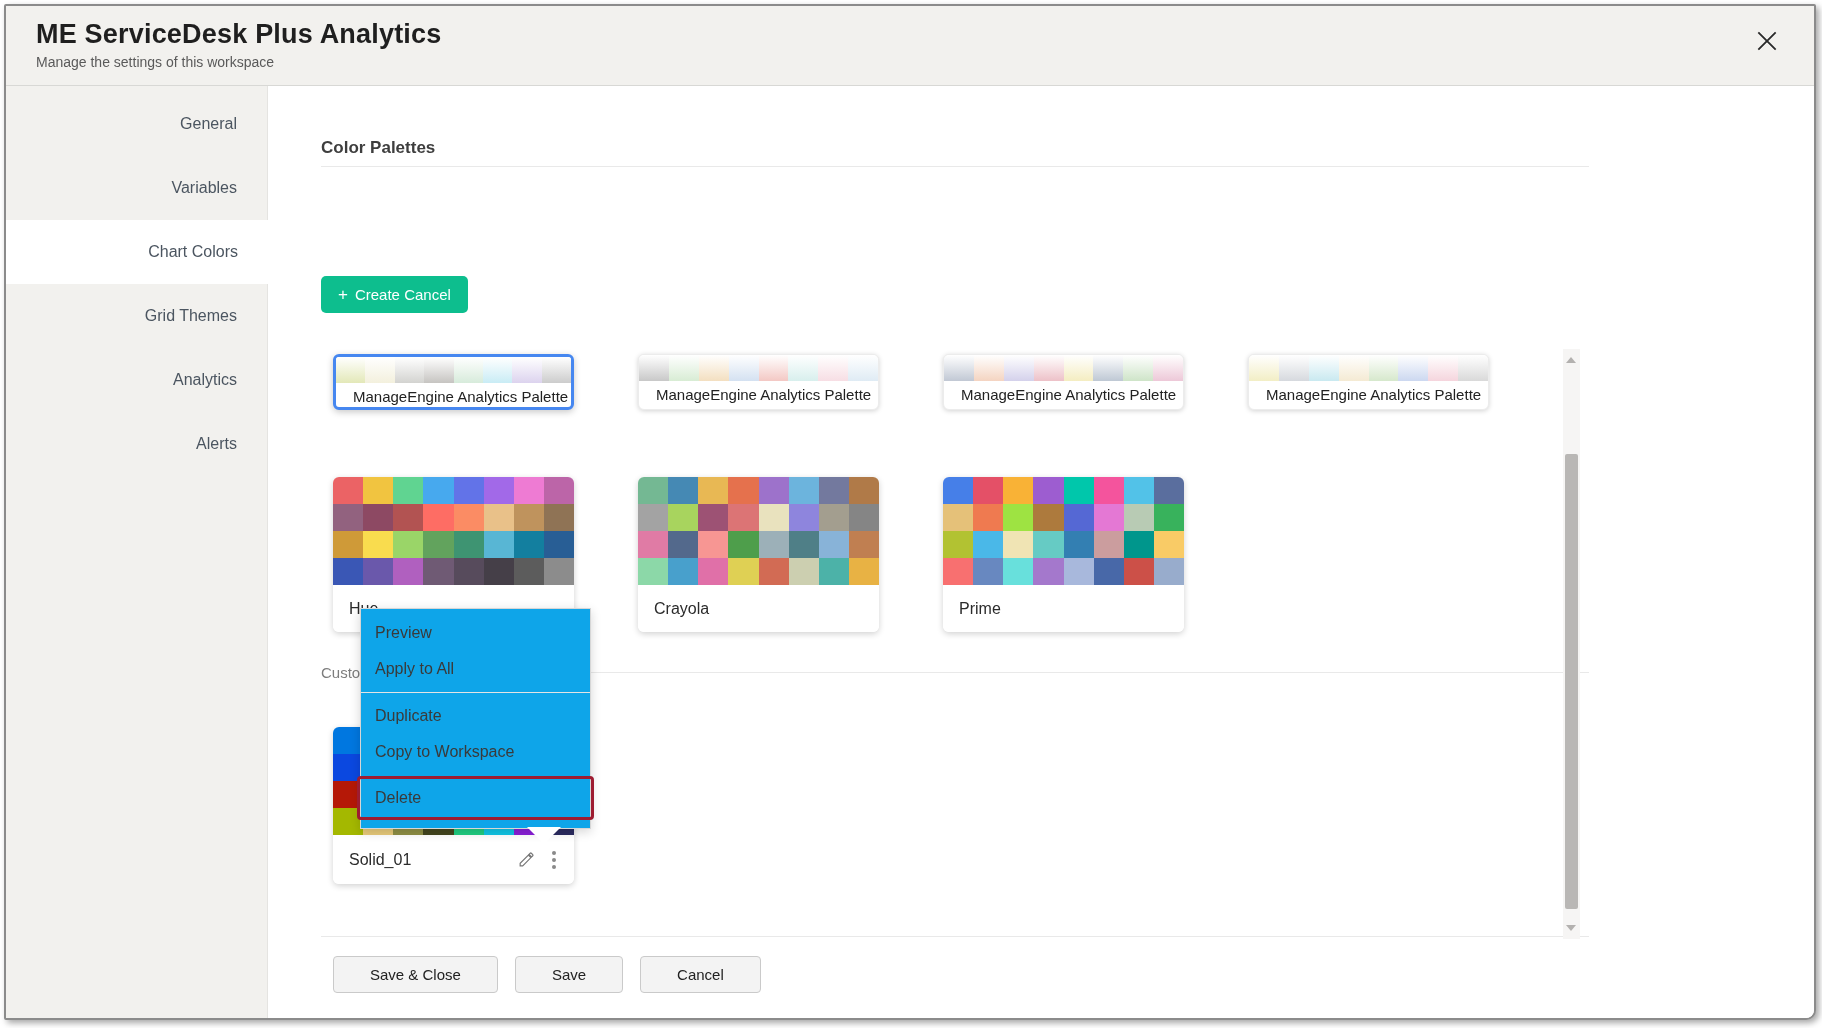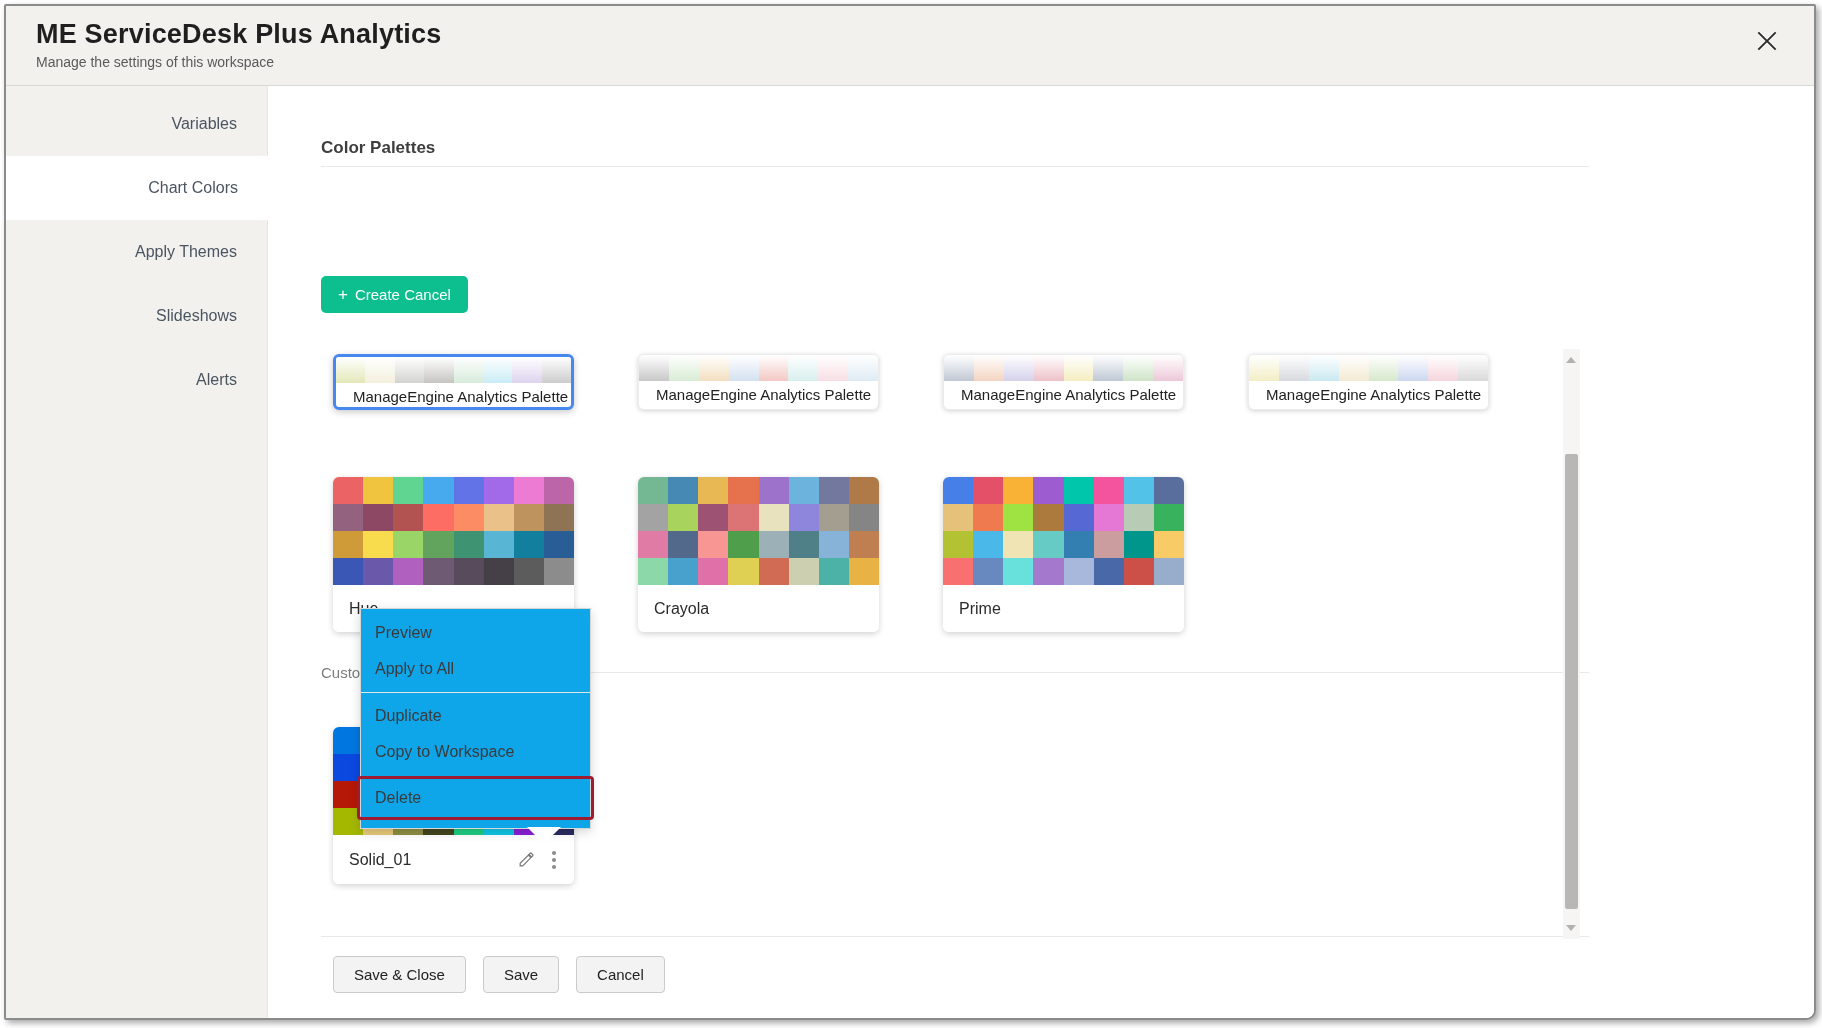--- a/index.html
+++ b/index.html
@@ -108,21 +108,21 @@
   .ctx-item { height:36px; line-height:36px; padding-left:14px; font-size:16px; color:#3a3a3a; cursor:pointer; }
   .ctx-div { height:1px; background:#e4e4e4; margin:5px 0; }
   .ctx-item.boxed {
     border:3px solid #9e1c31; border-radius:4px; margin:6px -4px 2px -4px;
     height:44px; line-height:38px; padding-left:15px;
   }
   
   .hr2 { position:absolute; top:850px; left:53px; width:1268px; height:1px; background:#e9e9e9; }
   .footer { position:absolute; top:870px; left:65px; display:flex; gap:17px; }
   .fbtn {
-    height:37px; padding:0 20px; background:#f3f3f3; border:1px solid #cacaca; border-radius:4px;
+    height:37px; padding:0 36px; background:#f3f3f3; border:1px solid #cacaca; border-radius:4px;
     font-size:15px; color:#222; font-family:inherit; cursor:pointer;
   }
   
   .scrollbar { position:absolute; left:1295px; top:263px; width:17px; height:590px; background:#f6f5f4; }
   .sb-arrow { position:absolute; left:3px; width:0; height:0; cursor:pointer; }
   .sb-up { top:8px; border-left:5.5px solid transparent; border-right:5.5px solid transparent; border-bottom:6px solid #b3b1af; }
   .sb-down { bottom:8px; border-left:5.5px solid transparent; border-right:5.5px solid transparent; border-top:6px solid #b3b1af; }
   .sb-thumb { position:absolute; left:2px; top:105px; width:13px; height:455px; background:#b9b7b5; border-radius:2px; cursor:pointer; }
 </style>
 </head>
@@ -134,24 +134,25 @@
     <h1>ME ServiceDesk Plus Analytics</h1>
     <div class="sub">Manage the settings of this workspace</div>
     <span class="close-btn">
       <svg viewBox="0 0 24 24">
           <path d="M4 4 L20 20 M20 4 L4 20" stroke="#2a2a2a" stroke-width="1.7" fill="none"></path>
         </svg>
     </span>
   </div>
 
   <div class="sidebar">
+    <div class="side-item">General</div>
     <div class="side-item">Variables</div>
     <div class="side-item active">Chart Colors</div>
-    <div class="side-item">Apply Themes</div>
-    <div class="side-item">Slideshows</div>
+    <div class="side-item">Grid Themes</div>
+    <div class="side-item">Analytics</div>
     <div class="side-item">Alerts</div>
   </div>
 
   <div class="main">
     <div class="page-heading">Color Palettes</div>
     <div class="hr1"></div>
 
 
     <button class="create-btn">
       <span class="plus">+</span>

